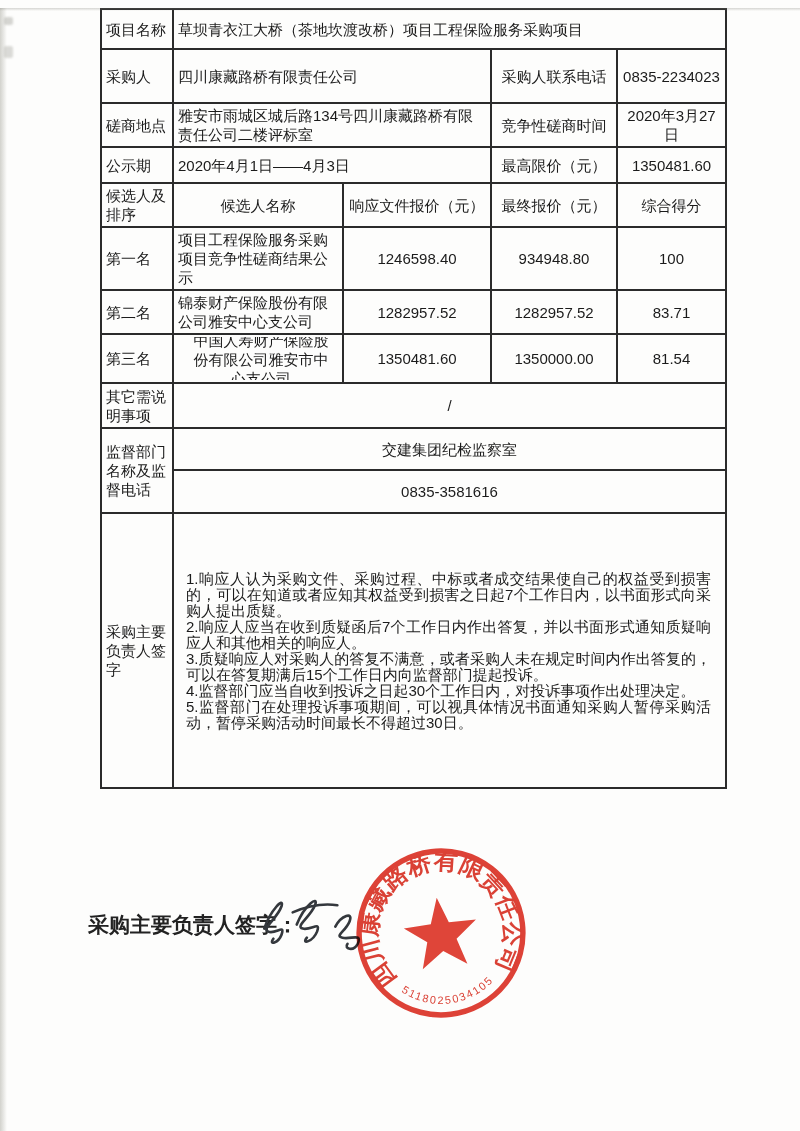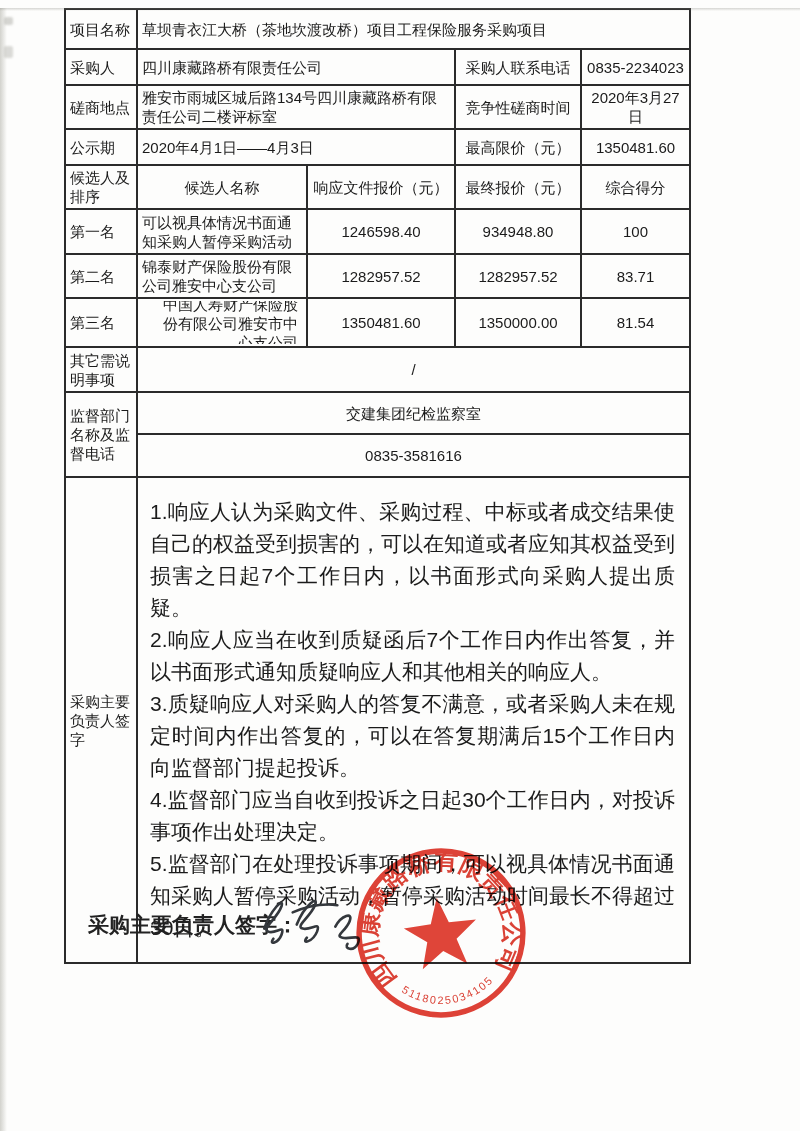--- a/index.html
+++ b/index.html
@@ -21,41 +21,41 @@
   .speck.s1{left:4px;top:9px;width:9px;height:8px;opacity:.35;}
   .speck.s2{left:4px;top:38px;width:9px;height:12px;opacity:.3;}
 
   .title{
     padding-top:98px;width:648px;margin:0 auto;
     text-align:center;font-size:21px;font-weight:bold;
     line-height:27px;color:#101010;letter-spacing:.5px;
   }
   table.doc{
     border-collapse:collapse;table-layout:fixed;
-    width:625px;margin:8px 0 0 64px;
+    width:625px;margin:8px 0 0 100px;
   }
   table.doc td{
     border:2px solid #2b2b2b;
     font-size:15px;line-height:19px;color:#1b1b1b;
     padding:2px 4px;vertical-align:middle;
     overflow:hidden;
   }
   td.lbl{text-align:left;padding-left:5px;}
   td.l{text-align:left;padding-left:6px;}
   td.c{text-align:center;}
-  tr.r1{height:40px;} tr.r2{height:36px;} tr.r3{height:44px;} tr.r4{height:36px;}
+  tr.r1{height:40px;} tr.r2{height:54px;} tr.r3{height:44px;} tr.r4{height:36px;}
   tr.r5{height:38px;padding-left:32px;} tr.r6{height:45px;} tr.r7{height:42px;} tr.r8{height:43px;}
   tr.r9{height:45px;} tr.r10{height:42px;} tr.r11{height:43px;} tr.r12{height:275px;}
   td.hdr{text-align:center;}
   td.clipcell{padding:0;}
   .clipwrap{height:43px;overflow:hidden;position:relative;}
   .clipinner{position:absolute;top:50%;left:4px;right:0;transform:translateY(-50%);
-    padding:0 4px 0 6px;text-align:right;}
+    padding:0 4px 0 6px;text-align:center;}
   .notice-body{padding:16px 10px 16px 8px;text-align:left;}
-  .notice-body p{margin:0;line-height:32px;font-size:21px;text-align:justify;}
+  .notice-body p{margin:0;line-height:16px;font-size:15px;text-align:justify;}
 
   .sign-row{position:absolute;left:88px;top:903px;font-size:21px;color:#222;font-weight:bold;}
   .signature{position:absolute;left:248px;top:882px;width:132px;height:66px;}
   .signature path{fill:none;stroke:#34383d;stroke-width:2.6;
     stroke-linecap:round;stroke-linejoin:round;}
 
   .seal{
     position:absolute;left:350px;top:834px;width:182px;height:182px;
     transform:rotate(-7deg);
     mix-blend-mode:multiply;opacity:.92;
@@ -106,21 +106,21 @@
       </tr>
       <tr class="r5">
         <td class="lbl">候选人及排序</td>
         <td class="hdr">候选人名称</td>
         <td class="hdr">响应文件报价（元）</td>
         <td class="hdr">最终报价（元）</td>
         <td class="hdr">综合得分</td>
       </tr>
       <tr class="r6">
         <td class="lbl">第一名</td>
-        <td class="l">可以视具体情况书面通知采购人暂停采购活动</td>
+        <td class="l">项目工程保险服务采购项目竞争性磋商结果公示</td>
         <td class="c">1246598.40</td>
         <td class="c">934948.80</td>
         <td class="c">100</td>
       </tr>
       <tr class="r7">
         <td class="lbl">第二名</td>
         <td class="l">锦泰财产保险股份有限公司雅安中心支公司</td>
         <td class="c">1282957.52</td>
         <td class="c">1282957.52</td>
         <td class="c">83.71</td>

